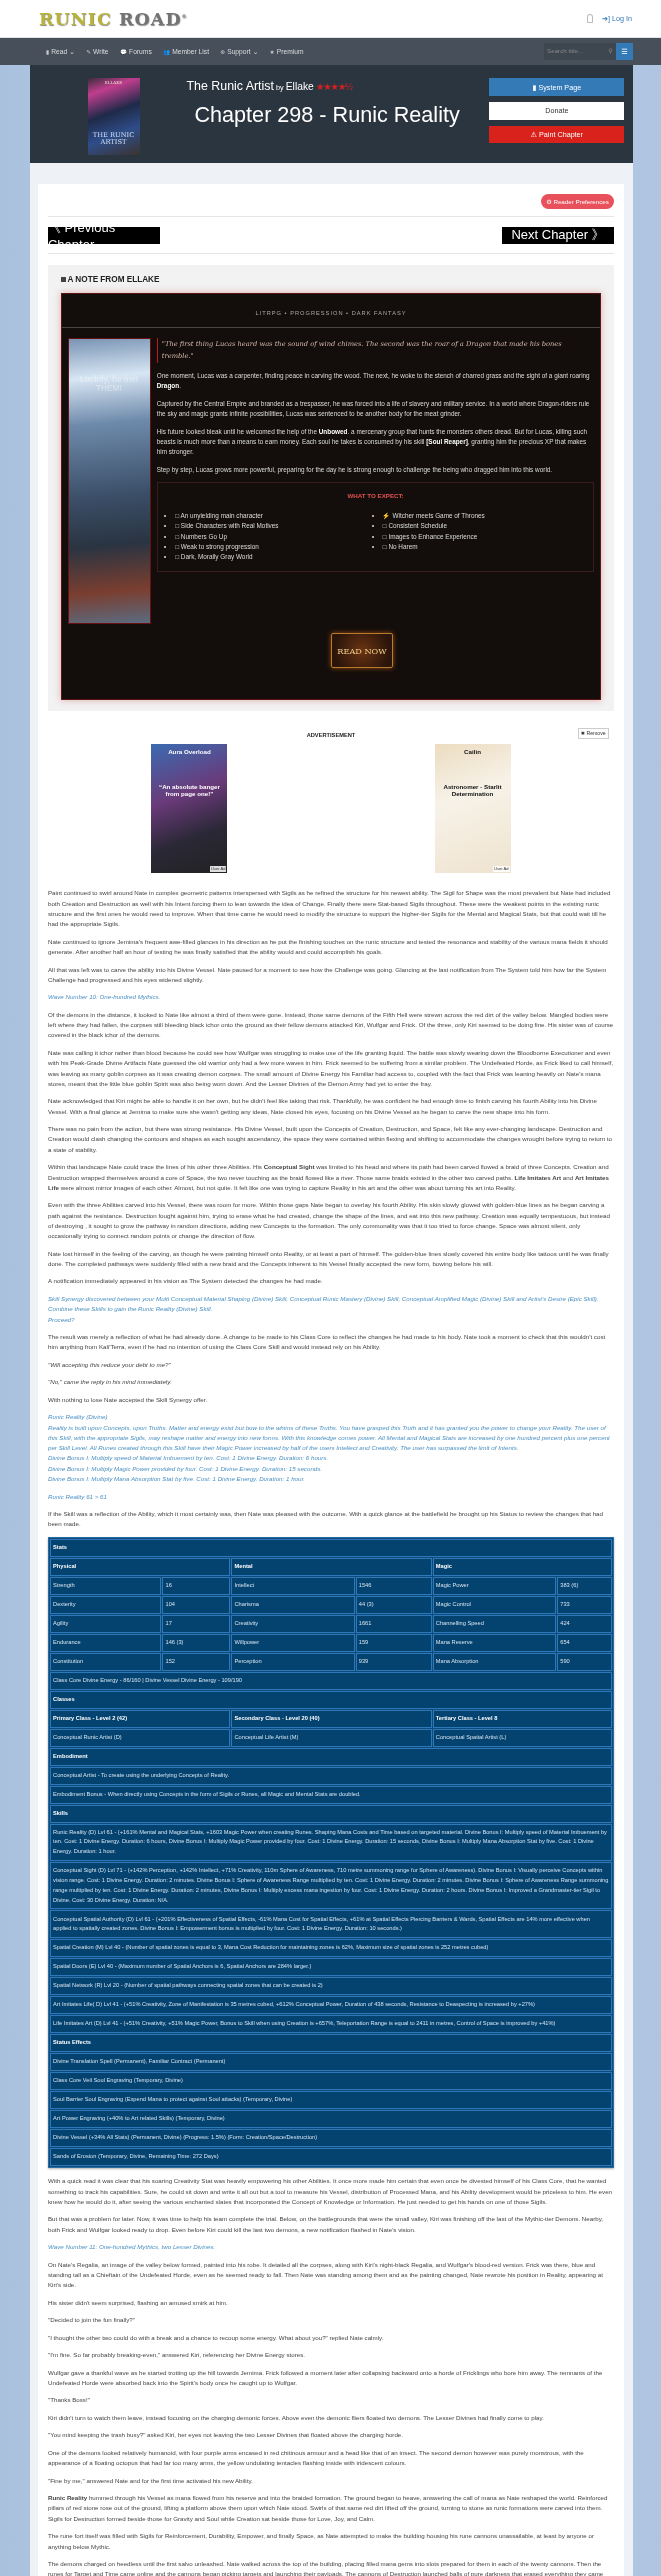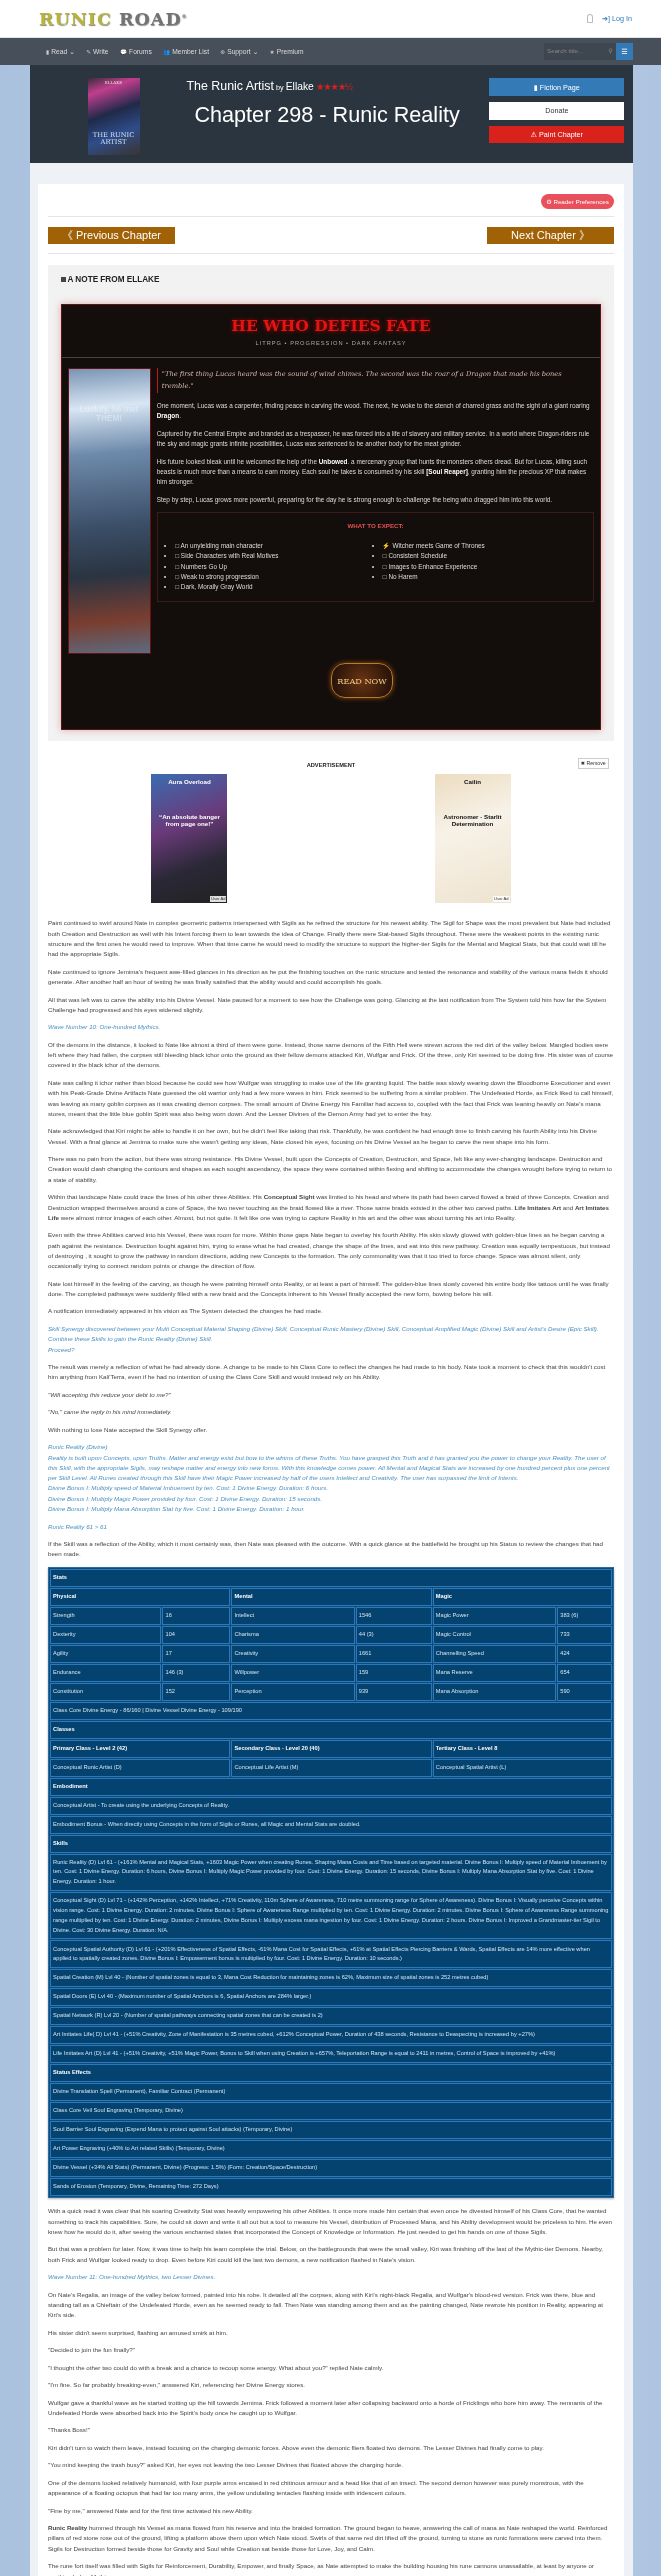--- a/index.html
+++ b/index.html
@@ -76,24 +76,24 @@
   .btn-red { background: #d9221c; color: #fff; }
 
   .content-card {
     margin: 20.6px 8.2px 0 8.2px;
     background: #fff;
     padding: 10.3px 10.3px 0 10.3px;
   }
   .prefs-row { display: flex; justify-content: flex-end; padding-bottom: 7.2px; border-bottom: 0.5px solid #e5e5e5; }
   .prefs-btn { background: #e8515b; color: #fff; border-radius: 8.2px; padding: 4.1px 5.2px; font-size: 6.2px; }
   .chap-nav { display: flex; justify-content: space-between; padding: 9.3px 0; border-bottom: 0.5px solid #e5e5e5; }
-  .chap-nav-btn { background: #a16207; color: #fff; width: 127px; height: 17.5px; display: flex; align-items: center; justify-content: center; font-size: 11px; }
+  .chap-nav-btn { background: #000000; color: #fff; width: 112px; height: 17.5px; display: flex; align-items: center; justify-content: center; font-size: 13px; }
 
   .author-note { background: #f2f2f2; margin-top: 10.3px; padding: 10.3px 13.4px 11.3px 13.4px; }
-  .note-title { font-weight: bold; font-size: 8.2px; color: #222; margin-bottom: 20px; display:flex; align-items:center; gap: 1.5px; }
+  .note-title { font-weight: bold; font-size: 8.2px; color: #222; margin-bottom: 9px; display:flex; align-items:center; gap: 1.5px; }
   .note-title .sq { width: 4.6px; height: 5.7px; background: #444; display: inline-block; }
   .promo {
     background: #130e0b;
     border: 1px solid #5a1414;
     box-shadow: 0 0 7.2px rgba(180,40,40,0.35);
   }
   .promo-head { text-align: center; padding: 11.3px 0 10.3px; border-bottom: 1px solid #4a4440; }
   .promo-title { font-family: "DejaVu Serif", serif; font-weight: bold; font-size: 15.5px; color: #e01515; text-shadow: 0 0 4.1px #b00; }
   .promo-sub { font-size: 5.7px; color: #aaa; letter-spacing: 1px; margin-top: 5.2px; }
   .promo-body { display: flex; padding: 10.3px 5.2px 5.2px 5.2px; gap: 6.2px; }
@@ -108,21 +108,21 @@
   .promo-quote { border-left: 1px solid #c01818; padding-left: 4.1px; font-family: "DejaVu Serif", serif; font-style: italic; color: #d9b8b0; font-size: 6.7px; line-height: 12.4px; margin-bottom: 8.2px; }
   .promo-text p { margin-bottom: 7.2px; }
   .promo-text b { color: #fff; }
   .expect { border: 0.5px solid #3a1c1c; padding: 8.2px 10.3px; margin-top: 5.2px; }
   .expect-title { text-align: center; color: #e25252; font-weight: bold; font-size: 6.2px; margin-bottom: 9.3px; }
   .expect-cols { display: flex; }
   .expect-cols ul { flex: 1; padding-left: 7.2px; }
   .expect-cols li { font-size: 6.4px; line-height: 10.3px; color: #ddd; }
   .read-now-wrap { display: flex; justify-content: center; padding: 4.1px 0 31px; margin-left: 62px; }
   .read-now {
-    border: 1px solid #b87a2c; border-radius: 14px;
+    border: 1px solid #b87a2c; border-radius: 2px;
     background: radial-gradient(circle, #6a3413 0%, #2b150a 80%);
     color: #f4d08a; font-family: "DejaVu Serif", serif; font-size: 8.2px;
     padding: 11.3px 5.2px; box-shadow: 0 0 5.2px #9a4a10;
   }
 
   .ad-block { position: relative; padding: 20.6px 0 10.3px 0; }
   .ad-label { text-align: center; font-weight: bold; font-size: 5.7px; color: #222; }
   .ad-remove { position: absolute; right: 5.2px; top: 16.5px; border: 0.5px solid #ccc; padding: 1.5px 2.1px; font-size: 5.2px; color: #333; }
   .ad-row { display: flex; justify-content: space-around; margin-top: 6.2px; }
   .ad-img { width: 76px; height: 129px; position: relative; color: #fff; font-weight: bold; font-size: 6.2px; text-align: center; padding-top: 4.1px; }
@@ -208,21 +208,21 @@
     <div class="fic-title">
       <span>The Runic Artist</span>
       <span class="by">by</span>
       <span class="author">Ellake</span>
       <span class="stars">★★★★½</span>
     </div>
     <h1 class="chap-title">Chapter 298 - Runic Reality</h1>
     <div class="side-btns">
       <div class="side-btn btn-blue">
           <span>▮&nbsp;</span>
-          <span>Fiction Page</span>
+          <span>System Page</span>
         </div>
       <div class="side-btn btn-white">
           <span>Donate</span>
         </div>
       <div class="side-btn btn-red">
           <span>⚠&nbsp;</span>
           <span>Paint Chapter</span>
         </div>
     </div>
   </section>
@@ -236,21 +236,20 @@
       <div class="chap-nav-btn">Next Chapter 》</div>
     </div>
 
     <div class="author-note">
       <div class="note-title">
           <span class="sq"></span>
           <span>A NOTE FROM ELLAKE</span>
         </div>
       <div class="promo">
         <div class="promo-head">
-          <div class="promo-title">HE WHO DEFIES FATE</div>
           <div class="promo-sub">LITRPG • PROGRESSION • DARK FANTASY</div>
         </div>
         <div class="promo-body">
           <div class="promo-img">
               <span>Luckily, he met THEM!</span>
             </div>
           <div class="promo-text">
             <div class="promo-quote">"The first thing Lucas heard was the sound of wind chimes. The second was the roar of a Dragon that made his bones tremble."</div>
             <p><span>One moment, Lucas was a carpenter, finding peace in carving the wood. The next, he woke to the stench of charred grass and the sight of a giant roaring </span><b>Dragon</b><span>.</span></p>
             <p>Captured by the Central Empire and branded as a trespasser, he was forced into a life of slavery and military service. In a world where Dragon-riders rule the sky and magic grants infinite possibilities, Lucas was sentenced to be another body for the meat grinder.</p>

